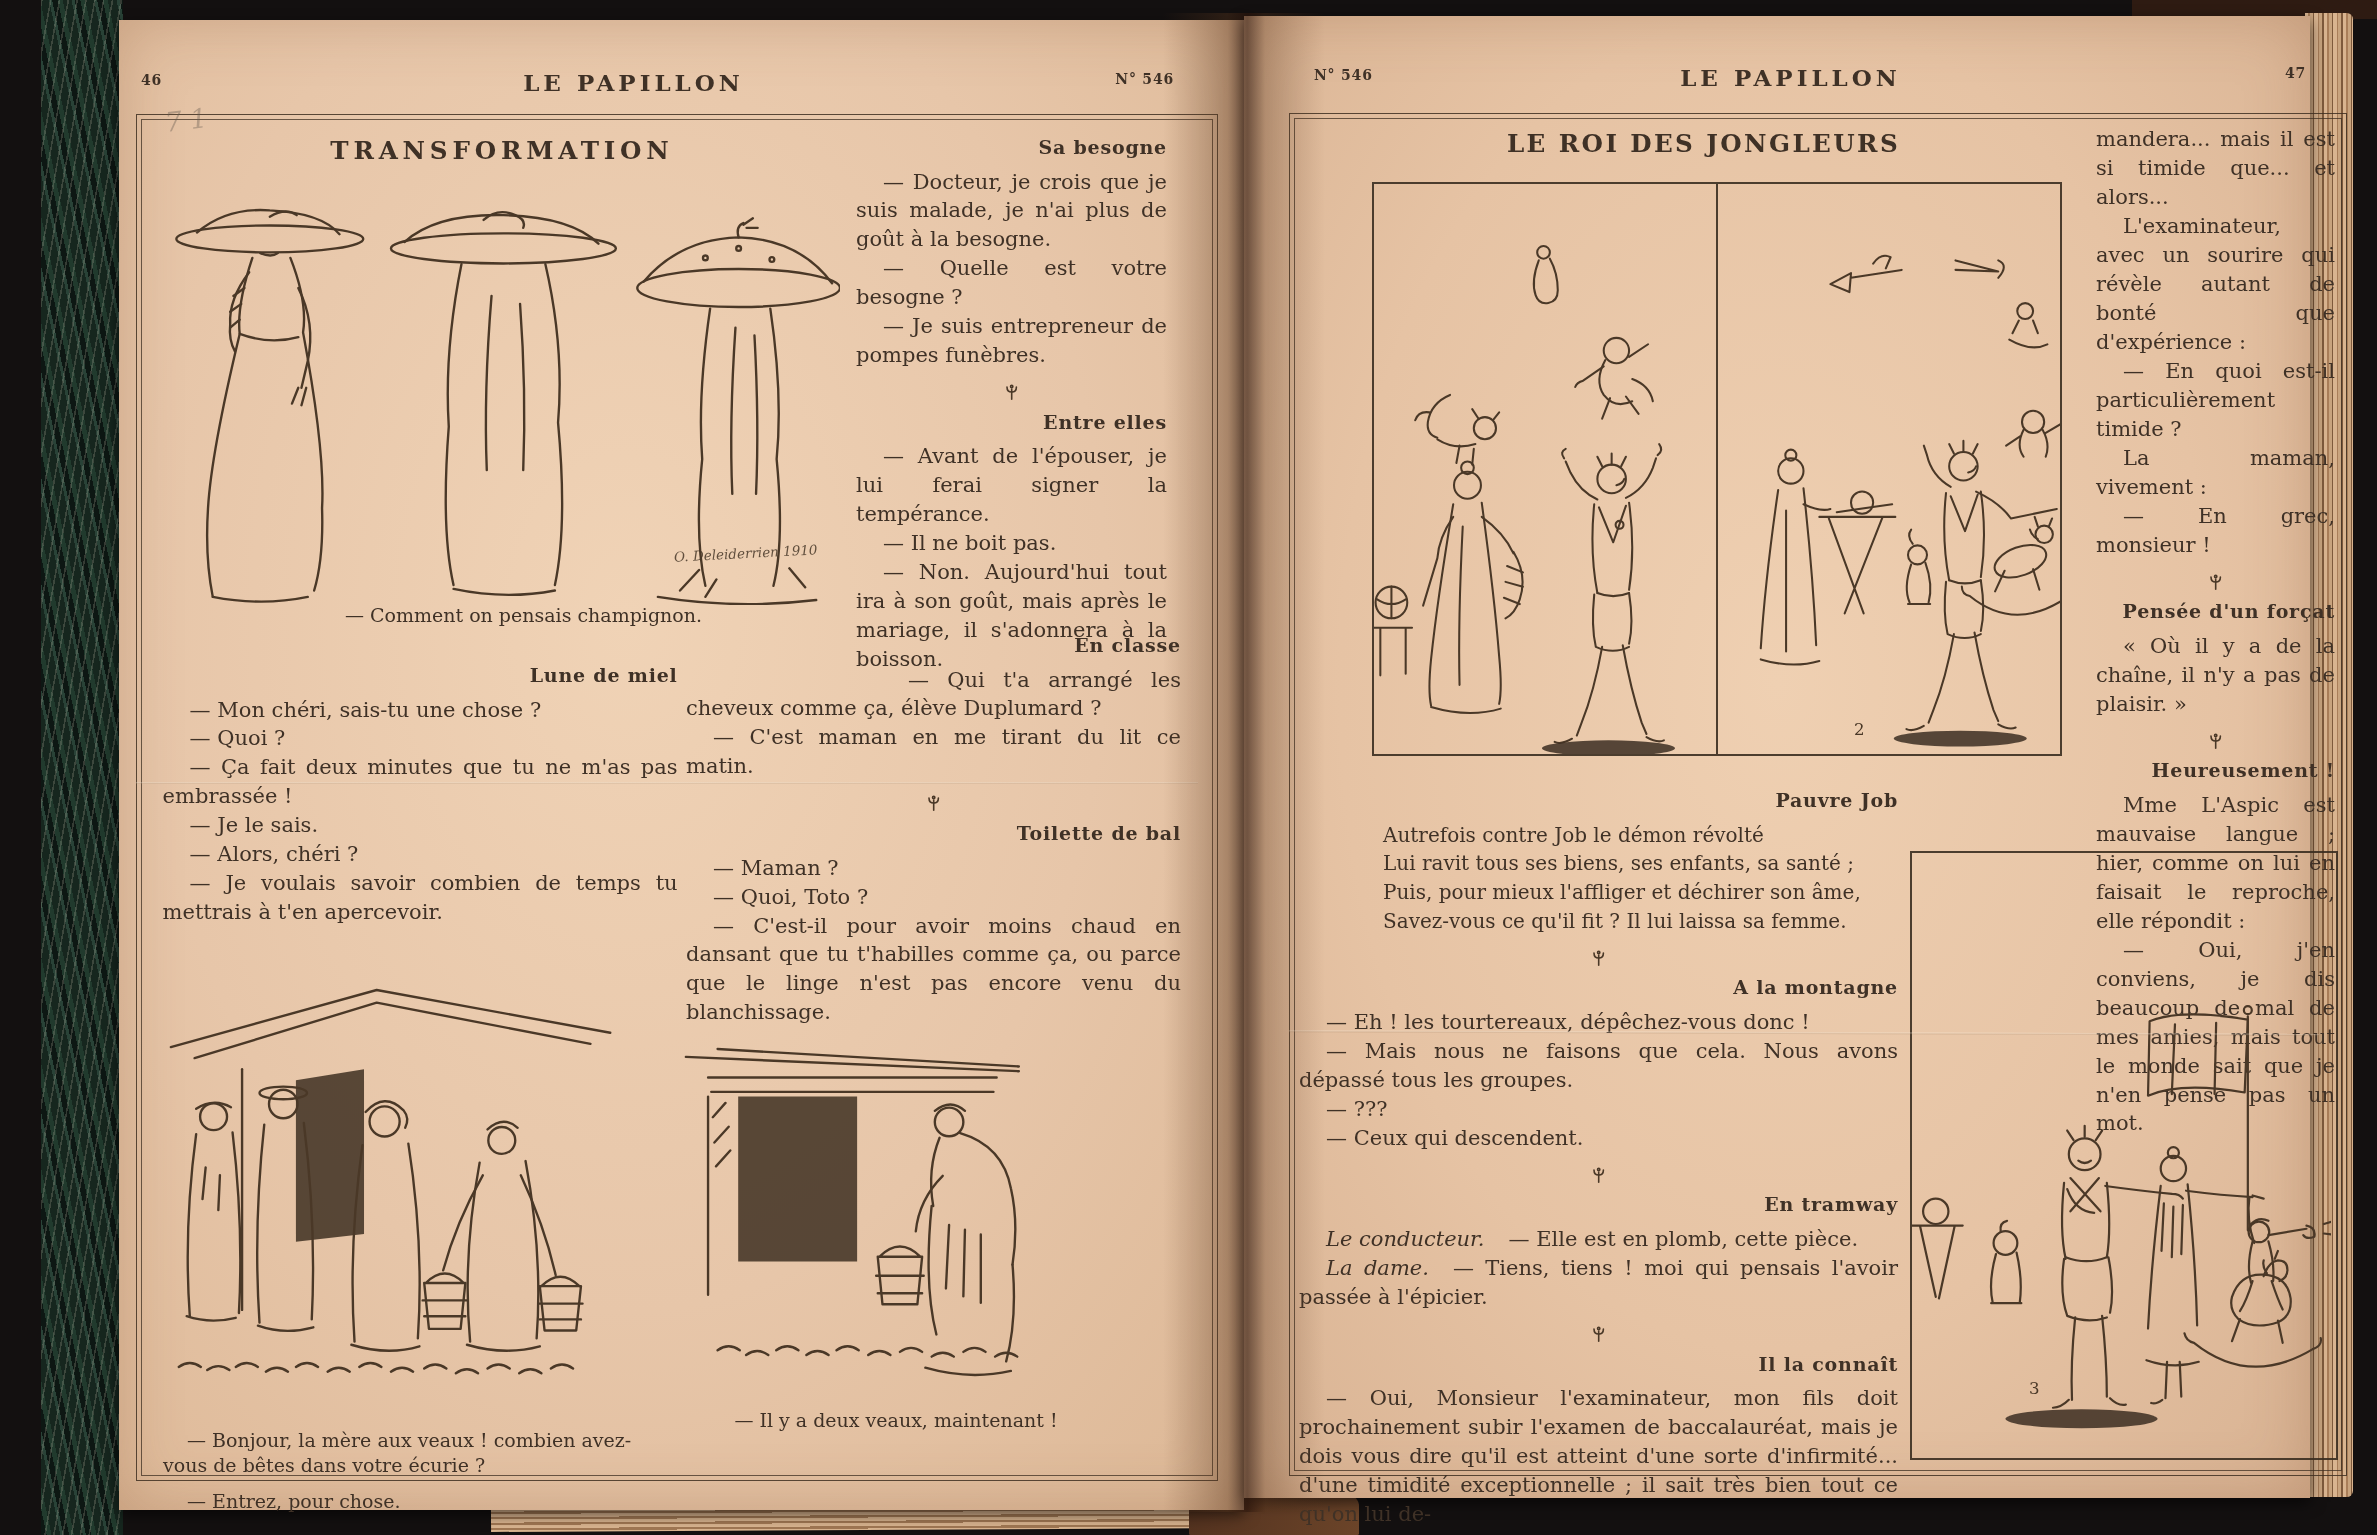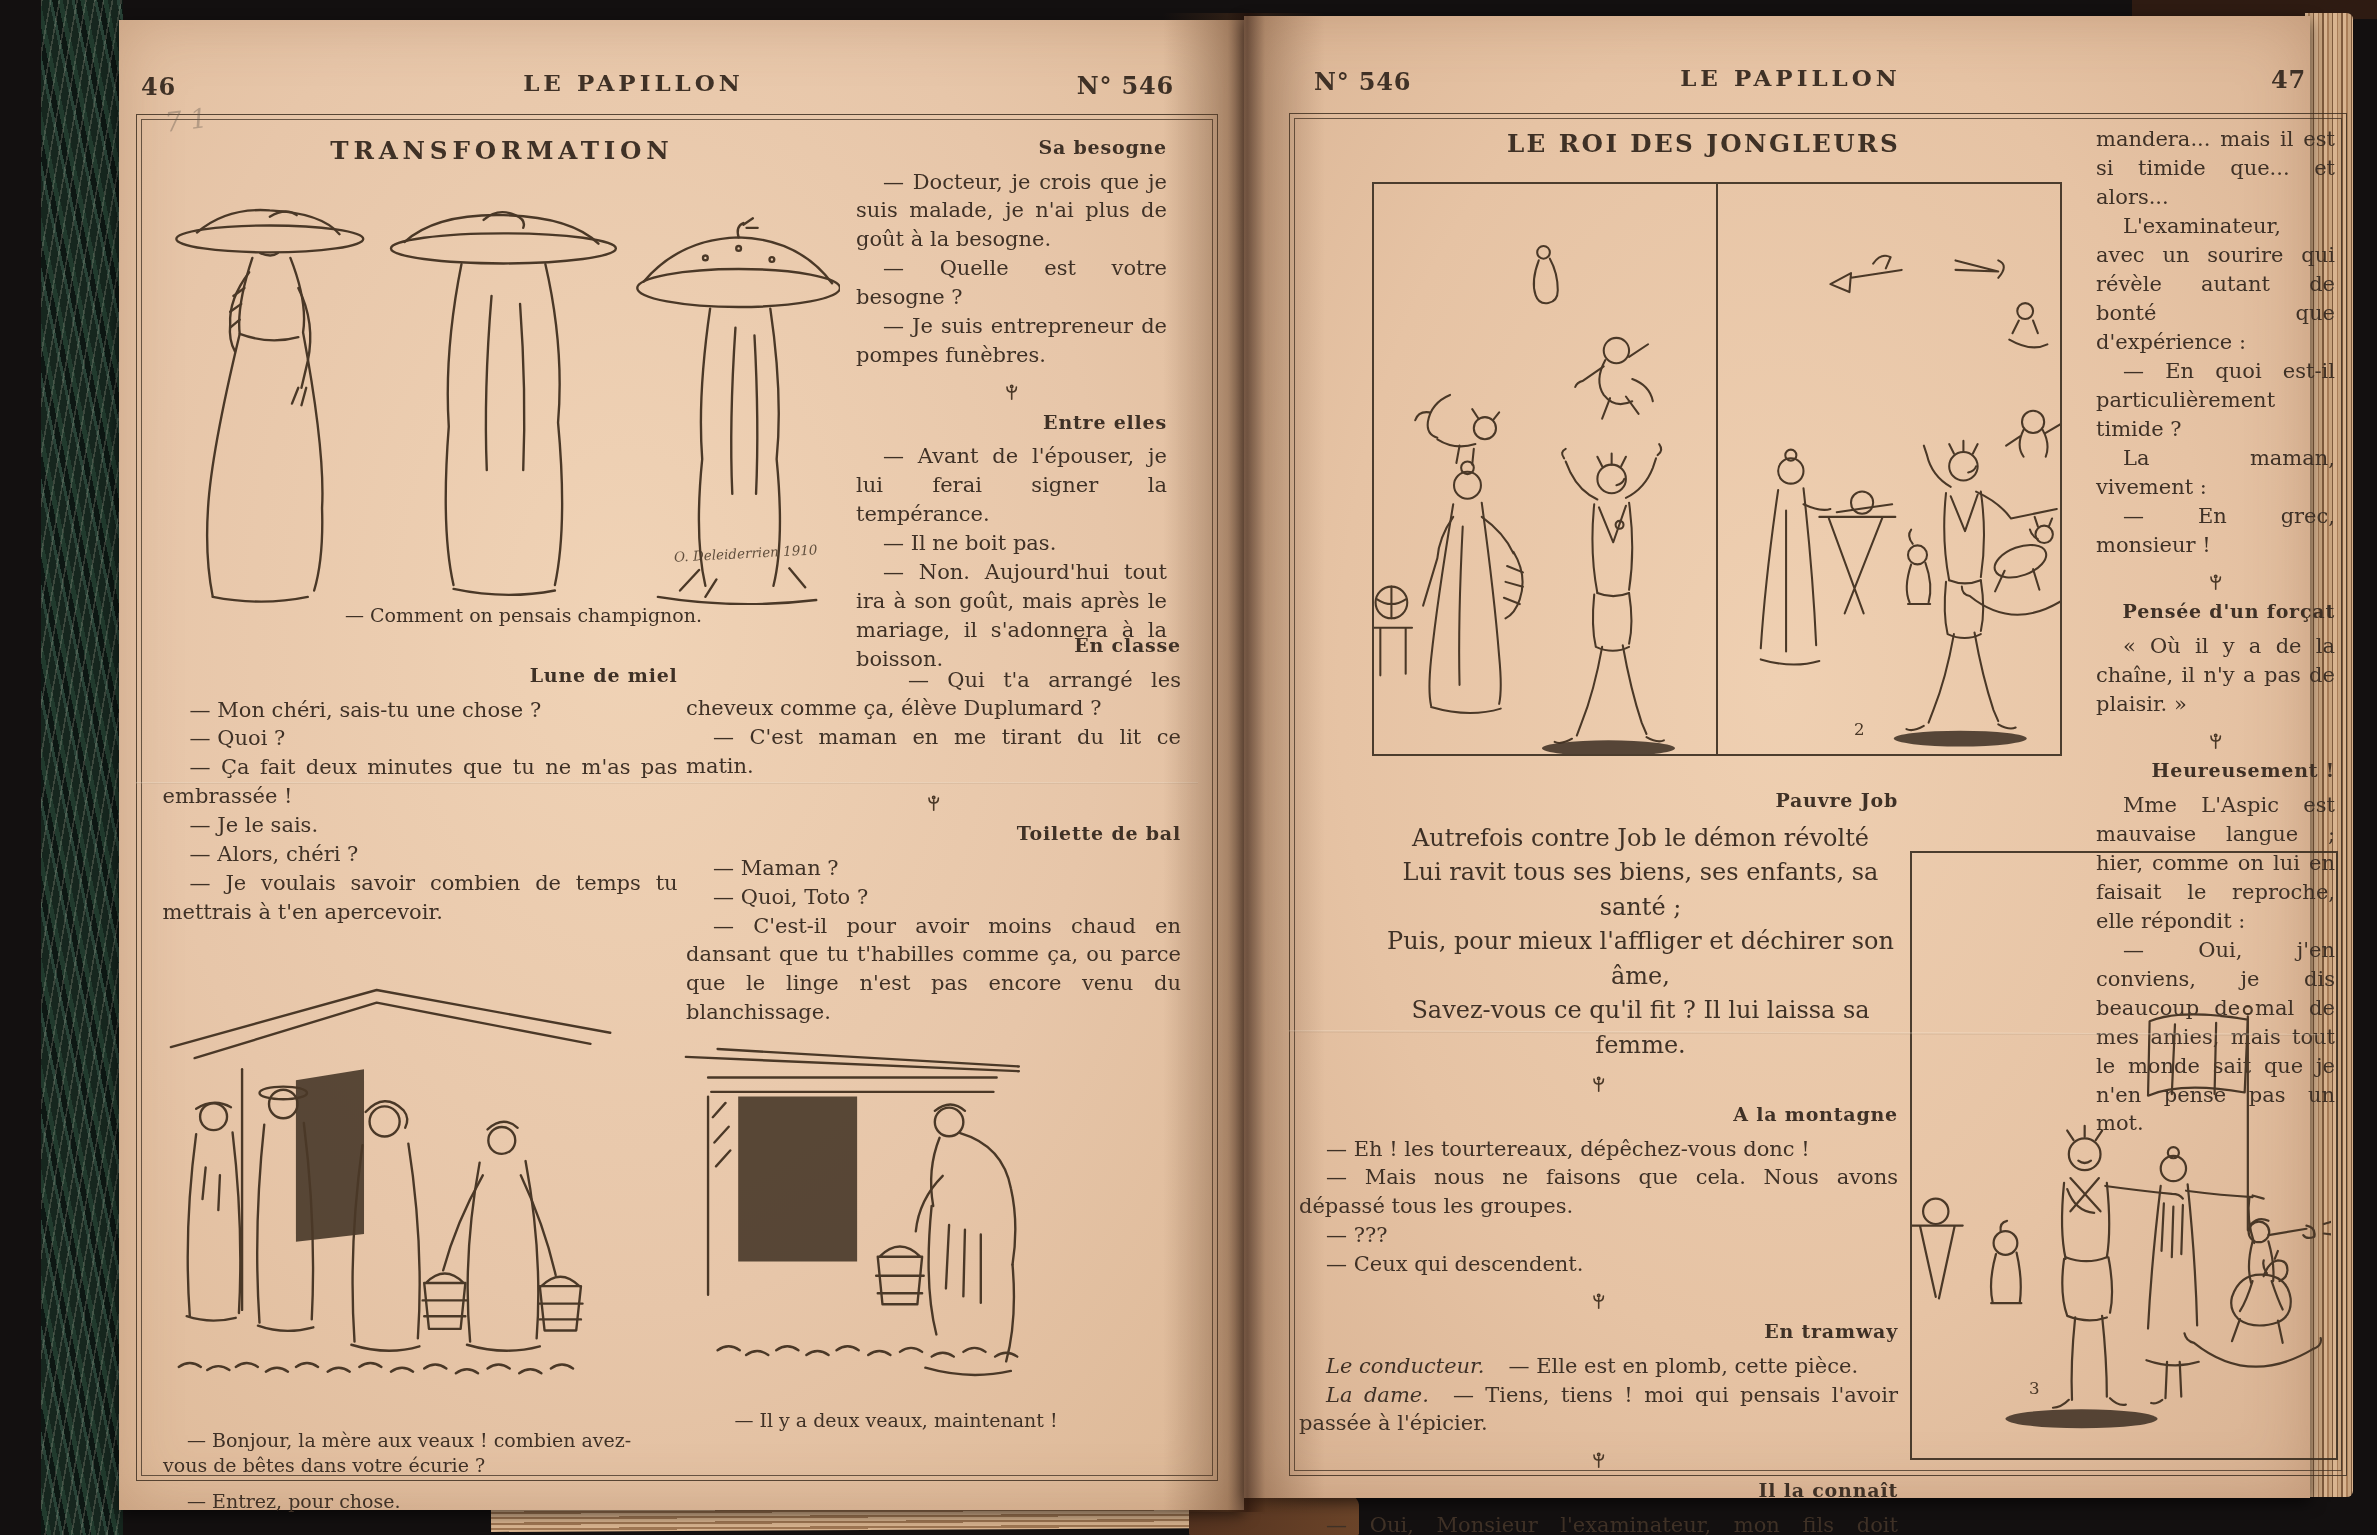--- a/index.html
+++ b/index.html
@@ -48,31 +48,31 @@
   }
   .page.right{
     left:1244px;top:16px;width:1066px;height:1482px;
     background:radial-gradient(ellipse at 50% 45%, #efd0b2 0%, #e6c3a4 58%, #d8b292 100%);
   }
   .crease{position:absolute;height:2.4px;background:linear-gradient(to bottom, rgba(255,245,230,.38), rgba(120,90,60,.18));}
 
   .rulebox{position:absolute;border:1.6px solid rgba(62,47,33,.85);}
   .rulebox .inner{position:absolute;inset:4px;border:0.8px solid rgba(62,47,33,.75);}
 
-  .hdr{position:absolute;font-weight:bold;font-size:24px;letter-spacing:0.8px;white-space:nowrap;}
+  .hdr{position:absolute;font-weight:bold;font-size:14px;letter-spacing:0.8px;white-space:nowrap;}
   .masthead{text-align:center;letter-spacing:4px;font-size:23px;}
   .right-align{text-align:right;}
   .pgtitle{position:absolute;text-align:center;font-weight:bold;font-size:24.6px;letter-spacing:4.8px;white-space:nowrap;}
 
   .sec{position:absolute;}
   .sec h3{margin:0 0 9.5px;text-align:right;font-weight:bold;font-size:19px;letter-spacing:0.8px;}
   .sec p{margin:0;text-indent:27px;text-align:justify;font-size:21px;line-height:1.38;}
   .sec p.noindent{text-indent:0;}
   .sec p.bigindent{text-indent:222px;}
-  .verse p{text-indent:0;text-align:center;font-size:24px;line-height:1.44;margin-left:48px;}
+  .verse p{text-indent:0;text-align:left;font-size:20px;line-height:1.44;margin-left:48px;}
   .verse{margin-left:36px;}
   .speaker{font-style:italic;margin-right:24px;}
 
   .fleuron-wrap{display:flex;justify-content:center;margin:12px 0 8.7px;}
   svg.fleuron{width:17.4px;height:20px;}
 
   .caption{position:absolute;font-size:19px;line-height:1.3;}
   .caption p{margin:12px;text-indent:24px;}
   .caption.center{text-align:center;}
   .art{position:absolute;}

